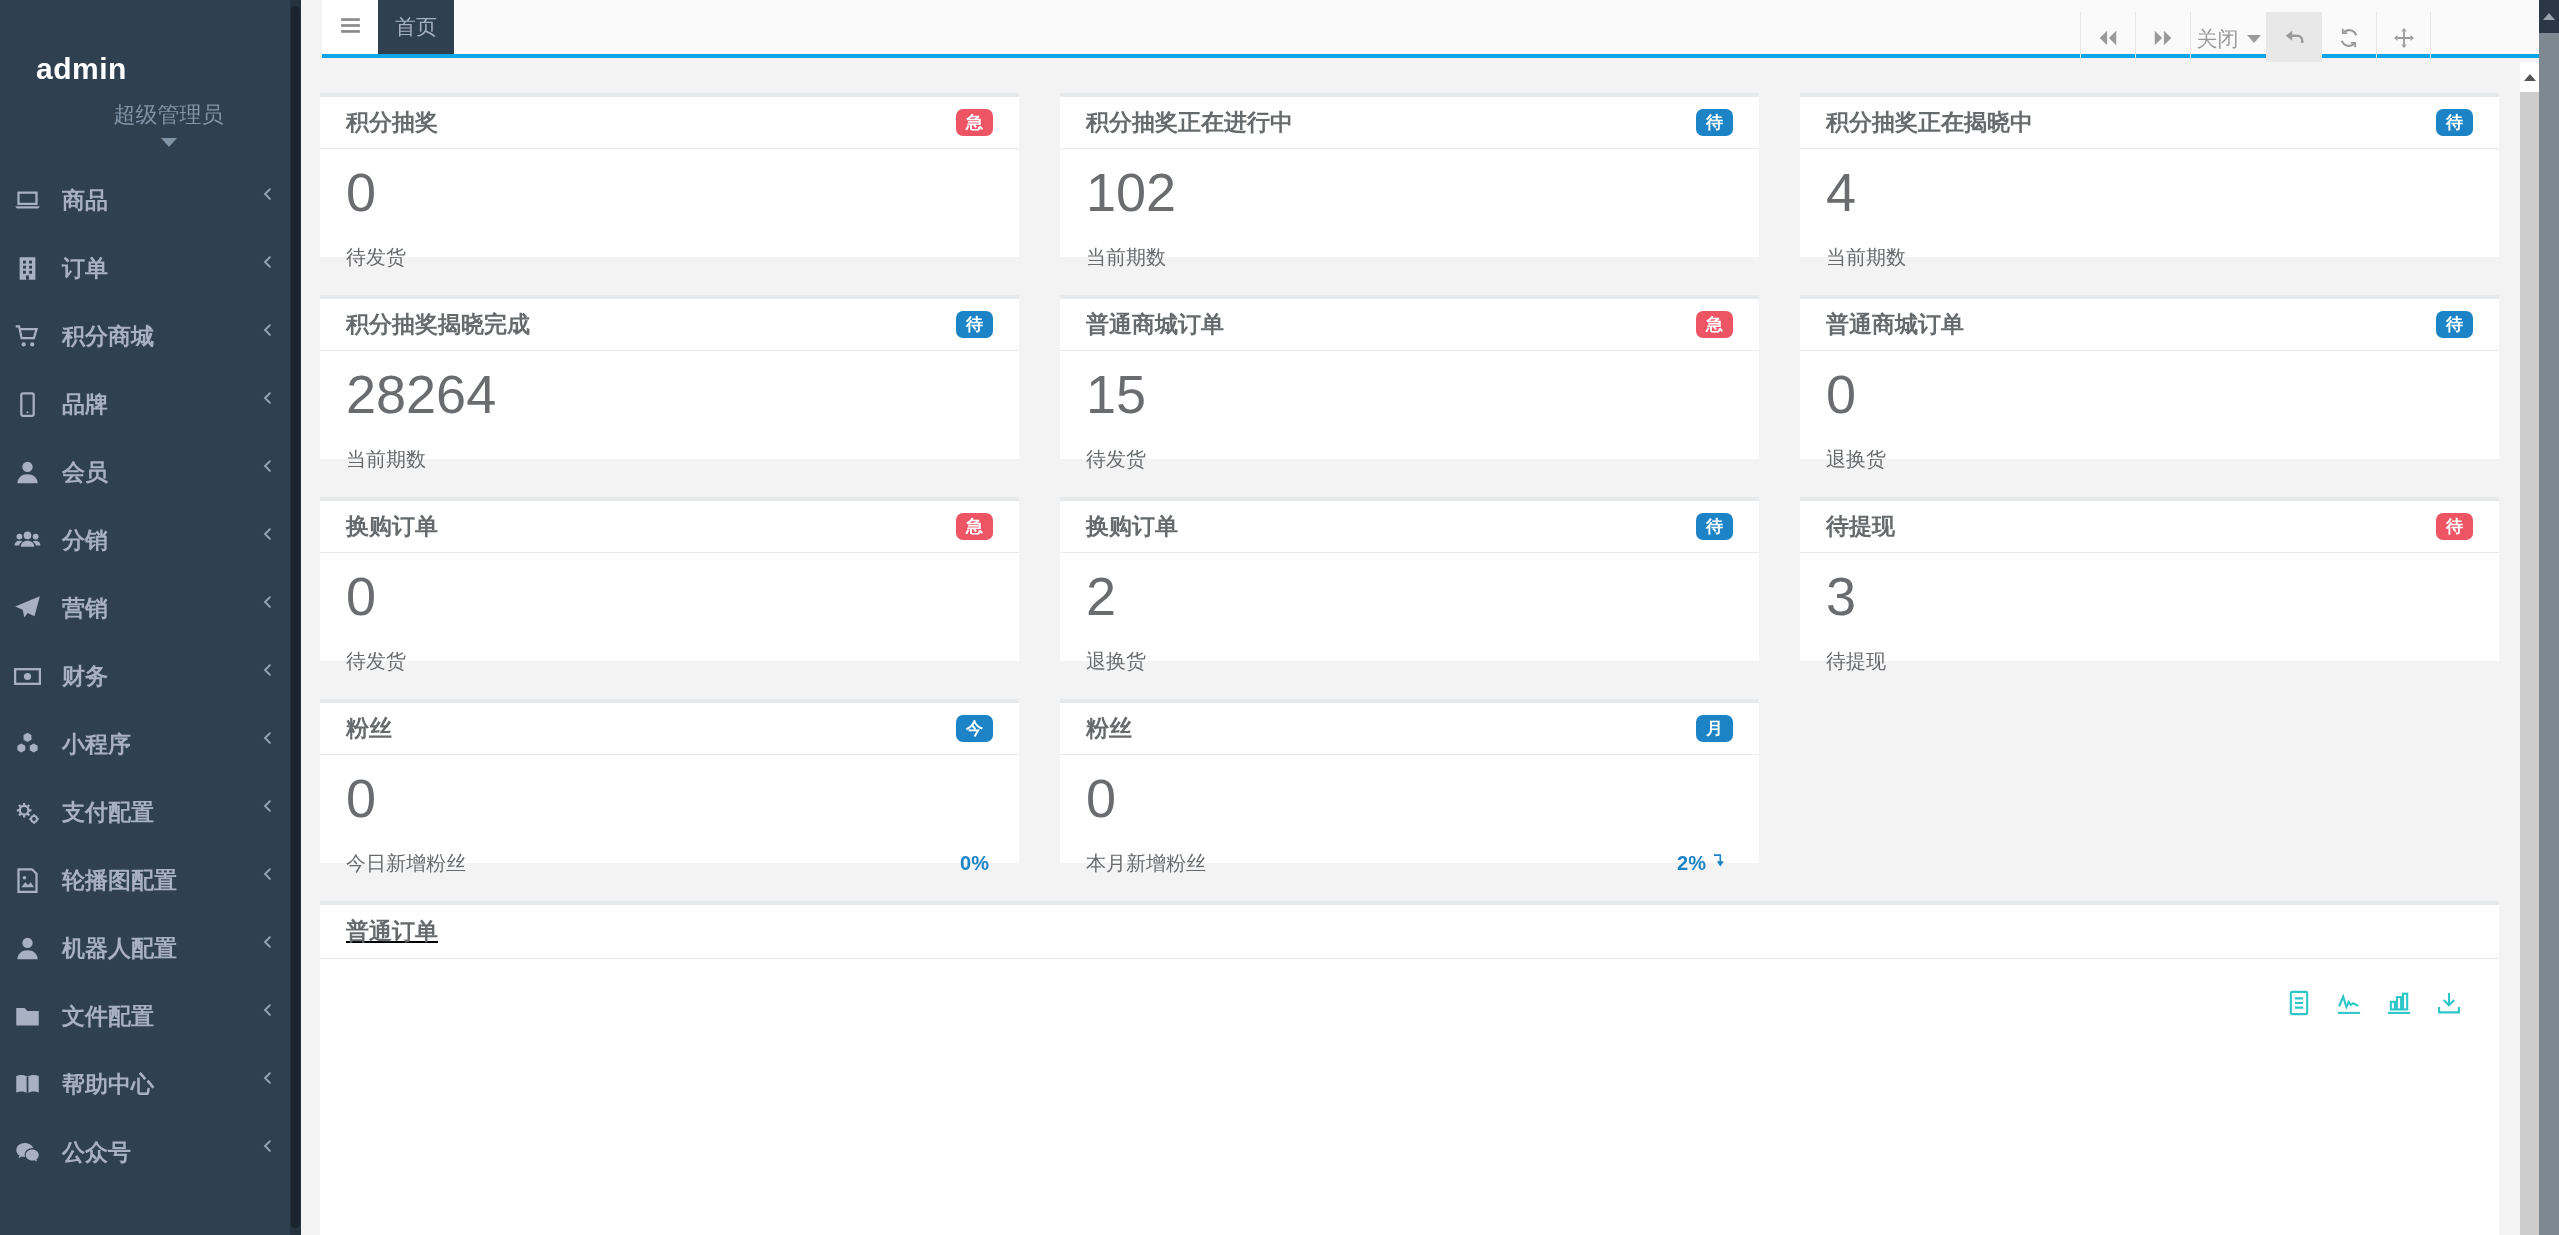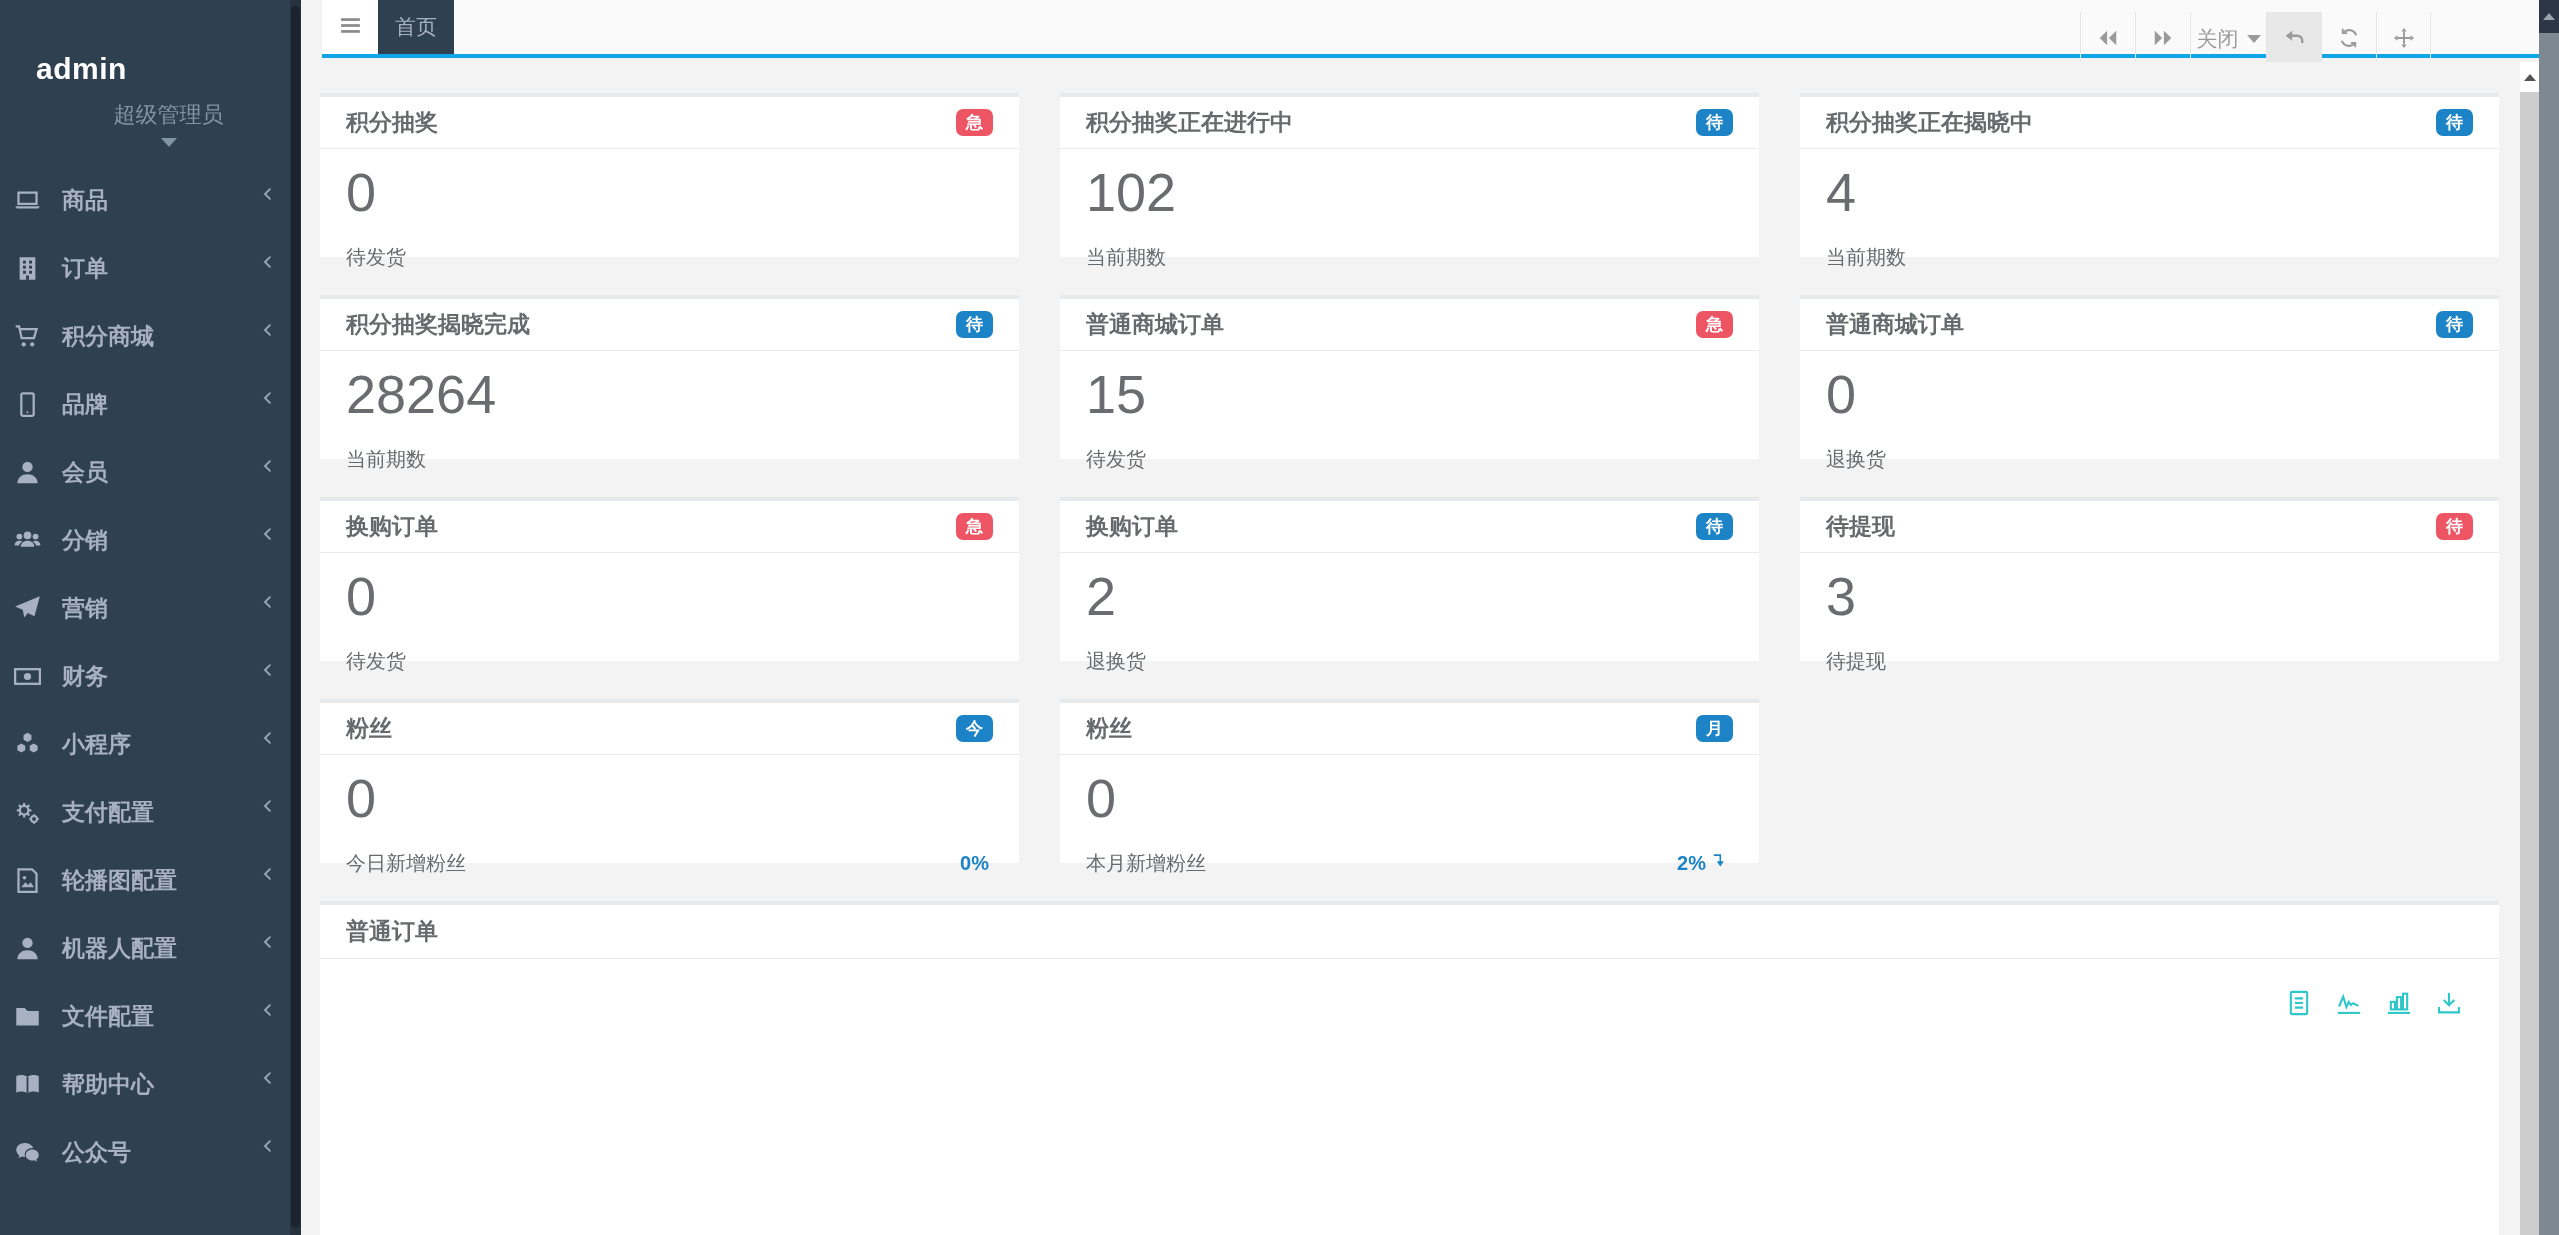--- a/index.html
+++ b/index.html
@@ -45,21 +45,21 @@
   .bc-red { background:#ed5565; }
   .bc-blue { background:#1c84c6; }
   .card-body { padding:12px 26px 0 26px; position:relative; }
   .big-num { font-size:54px; font-weight:300; color:#6a6c6f; line-height:1.15; }
   .small-lbl { font-size:20px; color:#676a6c; margin-top:21px; }
   .pct { position:absolute; right:30px; bottom:2px; color:#1c84c6; font-size:20px; font-weight:bold; display:flex; align-items:center; gap:4px; }
   .pct svg { width:19px; height:19px; }
 
   
   .panel { width:2179px; margin-top:38px; background:#ffffff; border-top:4px solid #e7eaec; height:487px; }
-  .panel-head { height:54px; display:flex; align-items:center; padding:0 26px; border-bottom:1px solid #e7eaec; }
+  .panel-head { height:54px; display:flex; align-items:center; padding:0 26px; border-bottom:1px solid #e7eaec;text-decoration:underline; }
   .panel-title { font-size:23px; font-weight:bold; color:#676a6c; }
   .panel-body { position:relative; height:428px; }
   .toolbox { position:absolute; top:30px; right:36px; display:flex; gap:22px; color:#2ec7c9; }
   .toolbox .tool { width:28px; height:28px; cursor:pointer; }
   .toolbox svg { width:28px; height:28px; }
   .flatline { position:absolute; left:100px; right:97px; top:336px; height:3px; background:#1790cf; box-shadow:0 1px 0 #bfe0f2; }
 
   
   .inner-scroll { position:absolute; left:2520px; top:62px; width:19px; height:1173px; background:#f4f4f4; }
   .inner-scroll .up-btn { position:absolute; top:0; left:0; width:19px; height:30px; background:#ffffff; display:flex; align-items:center; justify-content:center; cursor:pointer; }

